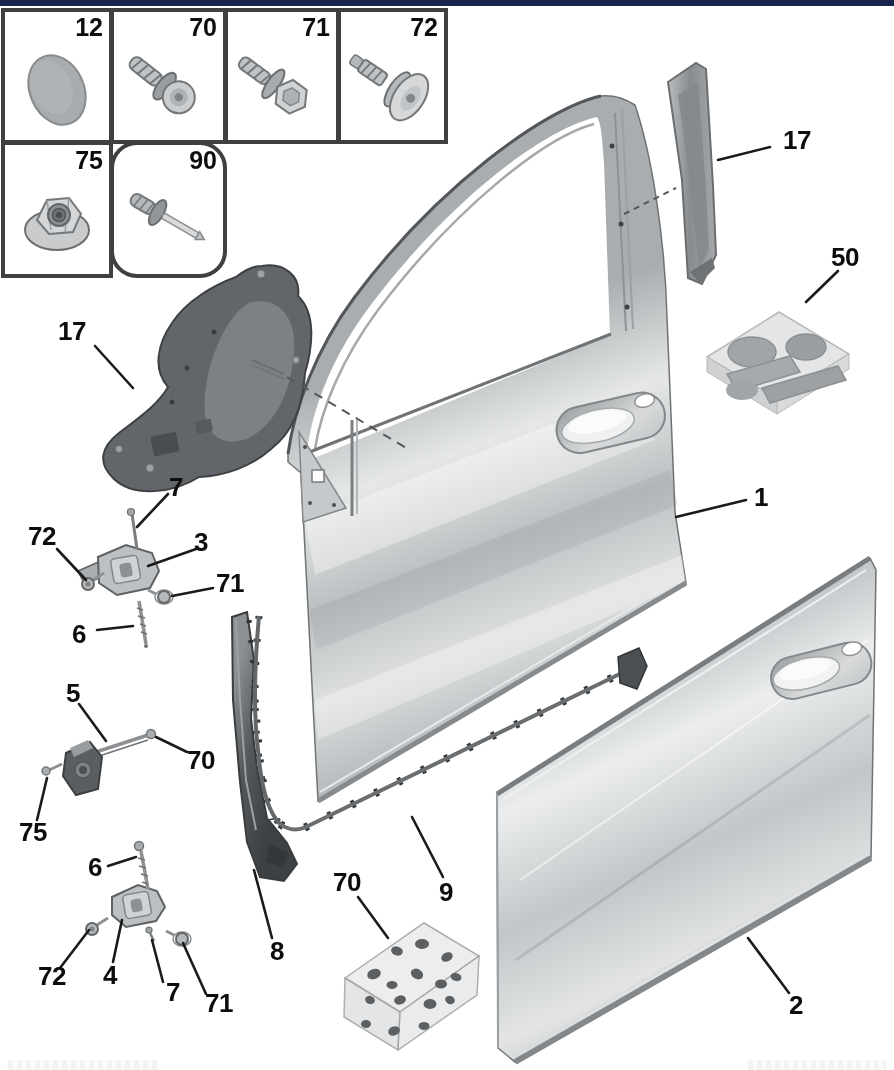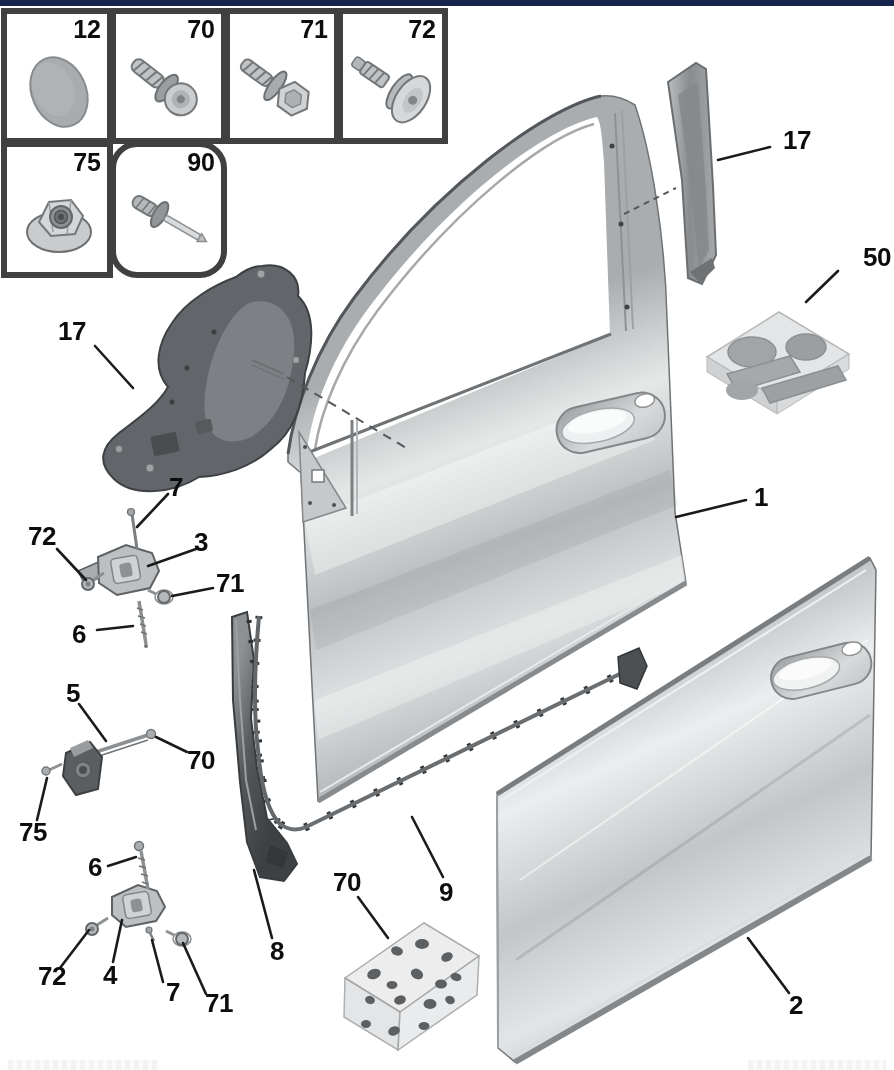--- a/index.html
+++ b/index.html
@@ -2,21 +2,21 @@
 <html><head>
 <meta charset="utf-8">
 <style>
   html,body{margin:0;padding:0;}
   body{
     width:894px;height:1070px;position:relative;background:#ffffff;
     font-family:"Liberation Sans", sans-serif;overflow:hidden;
   }
   .topbar{position:absolute;left:0;top:0;width:894px;height:6px;background:#16254c;}
   .legend-cell{
-    position:absolute;background:#ffffff;border:6px solid #404040;box-sizing:border-box;
+    position:absolute;background:#ffffff;border:4px solid #404040;box-sizing:border-box;
   }
   .legend-num{
     position:absolute;top:1px;right:6px;font-weight:bold;font-size:25px;color:#0d0d0d;
   }
   .legend-icon{position:absolute;left:2px;top:18px;width:100px;height:110px;}
   #diagram-svg,#leader-layer{position:absolute;left:0;top:0;}
   #leader-layer{pointer-events:none;}
   .callout{
     position:absolute;transform:translate(-50%,-50%);font-weight:bold;font-size:26px;
     color:#0d0d0d;letter-spacing:-0.5px;line-height:1;white-space:nowrap;
@@ -355,21 +355,21 @@
     <line x1="113" y1="962" x2="122" y2="920" stroke="#1b1b1b" stroke-width="2.6" stroke-linecap="round"></line>
     <line x1="163" y1="982" x2="152" y2="940" stroke="#1b1b1b" stroke-width="2.6" stroke-linecap="round"></line>
     <line x1="206" y1="994" x2="183" y2="943" stroke="#1b1b1b" stroke-width="2.6" stroke-linecap="round"></line>
     <line x1="272" y1="938" x2="254" y2="870" stroke="#1b1b1b" stroke-width="2.6" stroke-linecap="round"></line>
     <line x1="358" y1="897" x2="388" y2="938" stroke="#1b1b1b" stroke-width="2.6" stroke-linecap="round"></line>
     <line x1="443" y1="877" x2="412" y2="817" stroke="#1b1b1b" stroke-width="2.6" stroke-linecap="round"></line>
     <line x1="789" y1="993" x2="748" y2="938" stroke="#1b1b1b" stroke-width="2.6" stroke-linecap="round"></line>
   </svg>
 <div id="callout-layer">
     <div class="callout" style="left: 797px; top: 140px;">17</div>
-    <div class="callout" style="left: 845px; top: 257px; margin-left: 32px;">50</div>
+    <div class="callout" style="left: 845px; top: 257px;">50</div>
     <div class="callout" style="left: 72px; top: 331px;">17</div>
     <div class="callout" style="left: 761px; top: 497px;">1</div>
     <div class="callout" style="left: 176px; top: 487px;">7</div>
     <div class="callout" style="left: 42px; top: 536px;">72</div>
     <div class="callout" style="left: 201px; top: 542px;">3</div>
     <div class="callout" style="left: 230px; top: 583px;">71</div>
     <div class="callout" style="left: 79px; top: 634px;">6</div>
     <div class="callout" style="left: 73px; top: 693px;">5</div>
     <div class="callout" style="left: 201px; top: 760px;">70</div>
     <div class="callout" style="left: 33px; top: 832px;">75</div>

